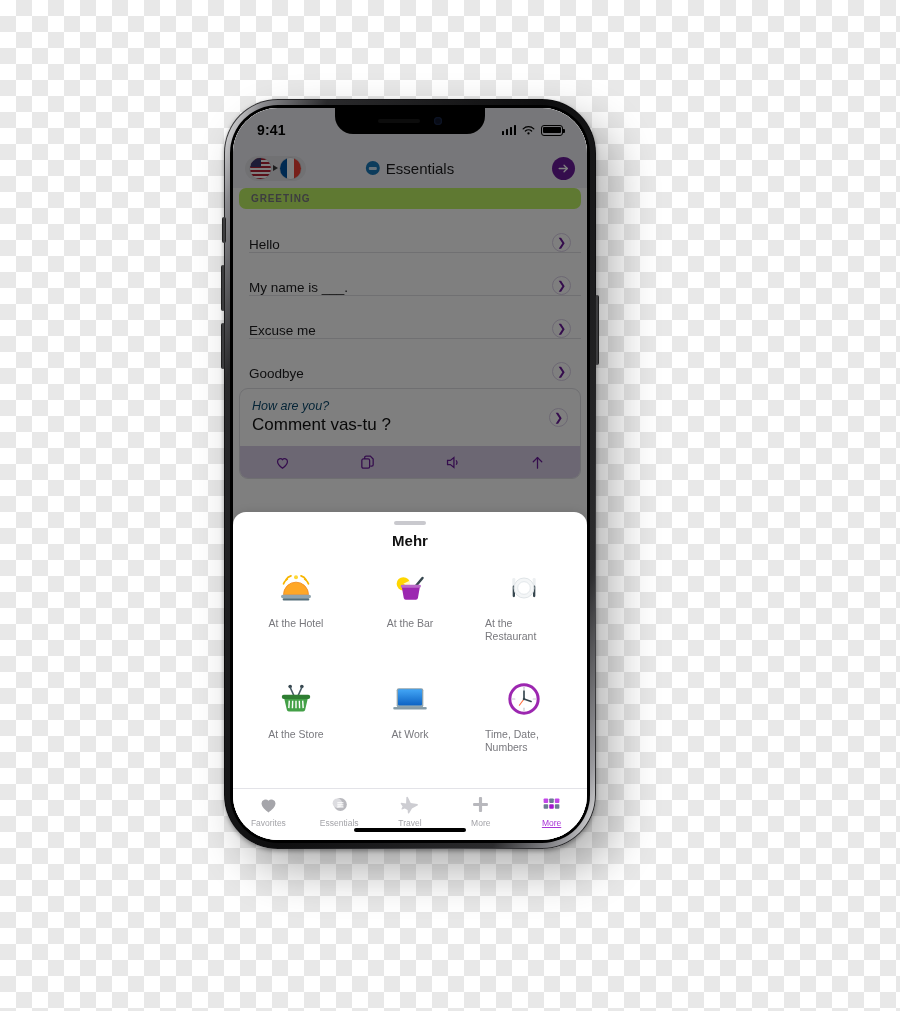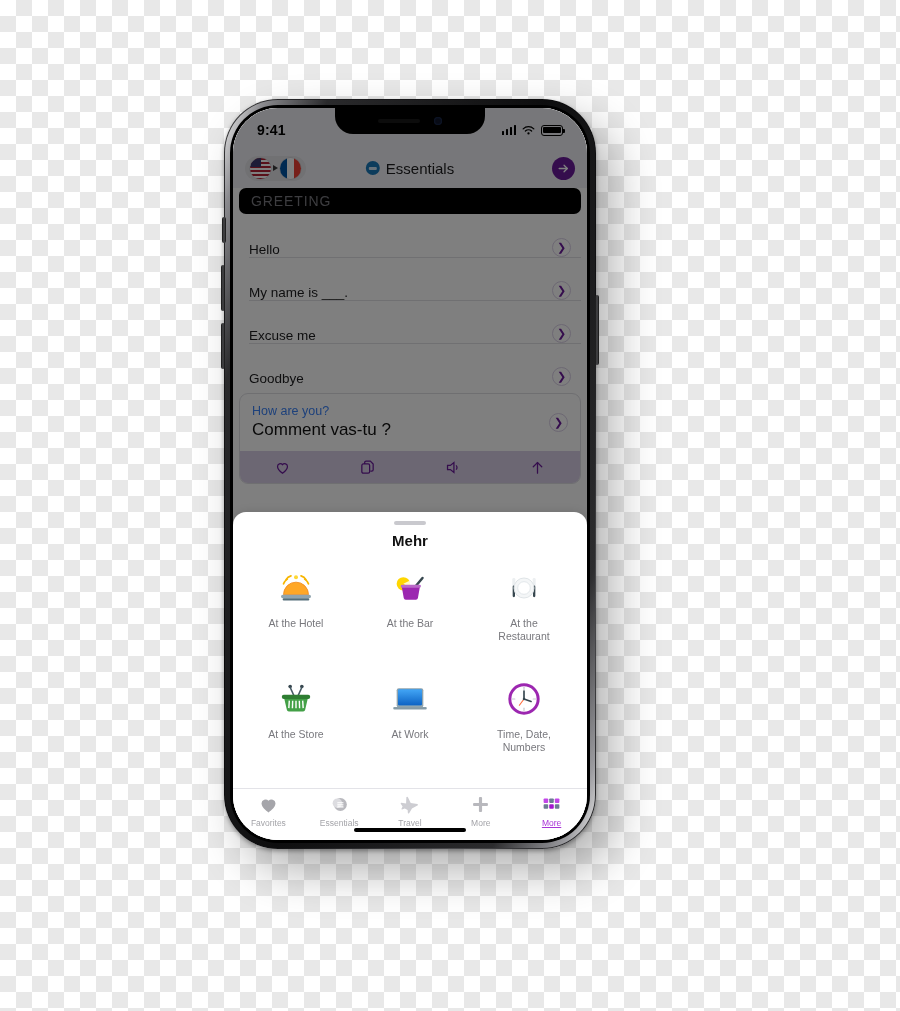--- a/index.html
+++ b/index.html
@@ -124,23 +124,23 @@
 
   #nav-next{
     margin-left:auto; width:23px;height:23px;border-radius:50%;
     background:#6a1b9a; display:flex;align-items:center;justify-content:center;
   }
   #nav-next svg{width:13px;height:13px;}
 
   
   #list-wrap{ position:relative; background:#fff; z-index:5;}
   #section-header{
-    background:#000000; margin:0 6px; border-radius:7px;
-    padding:5px 12px; font-size:14px; letter-spacing:.9px;
-    color:#7a7a80; font-weight:normal;
+    background:#bef264; margin:0 6px; border-radius:7px;
+    padding:5px 12px; font-size:10px; letter-spacing:.9px;
+    color:#7a7a80; font-weight:bold;
   }
   .row{
     position:relative; display:flex; align-items:flex-end;
     height:43px; margin:0 6px; padding:0 10px;
   }
   .row + .row::before{
     content:""; position:absolute; left:10px; right:0; top:0; height:1px; background:#e0e0e4;
   }
   .row-text{ font-size:13.5px; color:#1c1c1e;}
   .chev{
@@ -148,21 +148,21 @@
     border:1px solid #d9cfe6; display:flex;align-items:center;justify-content:center;
     color:#6a1b9a; font-size:11px; line-height:1;
   }
 
   
   #expanded-card{
     position:relative; margin:7px 6px 0; border:1px solid #dedee3; border-radius:9px;
     overflow:hidden; background:#fff; z-index:5;
   }
   #card-body{ padding:10px 12px 11px; display:flex; align-items:center;}
-  #card-src{ font-size:12.5px; color:#3b82f6; margin-bottom:2px;}
+  #card-src{ font-size:12.5px; color:#0c4a6e; margin-bottom:2px;font-style:italic;}
   #card-dst{ font-size:17px; color:#111; }
   #card-body .chev{ margin-left:auto;}
   #card-actions{
     display:flex; background:#d8cfe6; height:32px; align-items:center;
   }
   #card-actions .act{ flex:1; display:flex; align-items:center; justify-content:center; color:#6a1b9a;}
   #card-actions svg{width:17px;height:17px;}
 
   
   #sheet{
@@ -175,21 +175,21 @@
   #sheet-title{ text-align:center; font-size:15px; font-weight:bold; color:#111; margin-top:7px;}
 
   #grid{
     flex:1; display:grid; grid-template-columns:repeat(3,1fr);
     grid-template-rows:repeat(2,1fr);
     padding:12px 6px 4px;
   }
   .cell{ display:flex; flex-direction:column; align-items:center; justify-content:flex-start; padding-top:6px;}
   .cell-icon{ width:42px;height:42px; display:flex;align-items:center;justify-content:center;}
   .cell-icon svg{ width:40px;height:40px;}
-  .cell-label{ margin-top:8px; font-size:10.5px; color:#78787d; text-align:center; line-height:1.25; max-width:78px;}
+  .cell-label{ margin-top:8px; font-size:10.5px; color:#78787d; text-align:left; line-height:1.25; max-width:78px;}
 
   
   #tab-bar{
     border-top:1px solid #e3e3e8; height:52px;
     display:flex; align-items:flex-start; padding-top:5px; background:#fff;
   }
   .tab{ flex:1; display:flex; flex-direction:column; align-items:center; gap:3px;}
   .tab svg{ width:21px;height:21px;}
   .tab-label{ font-size:8.5px; color:#a3a3a8;}
   .tab.active .tab-label{ color:#a833d6;text-decoration:underline;}

